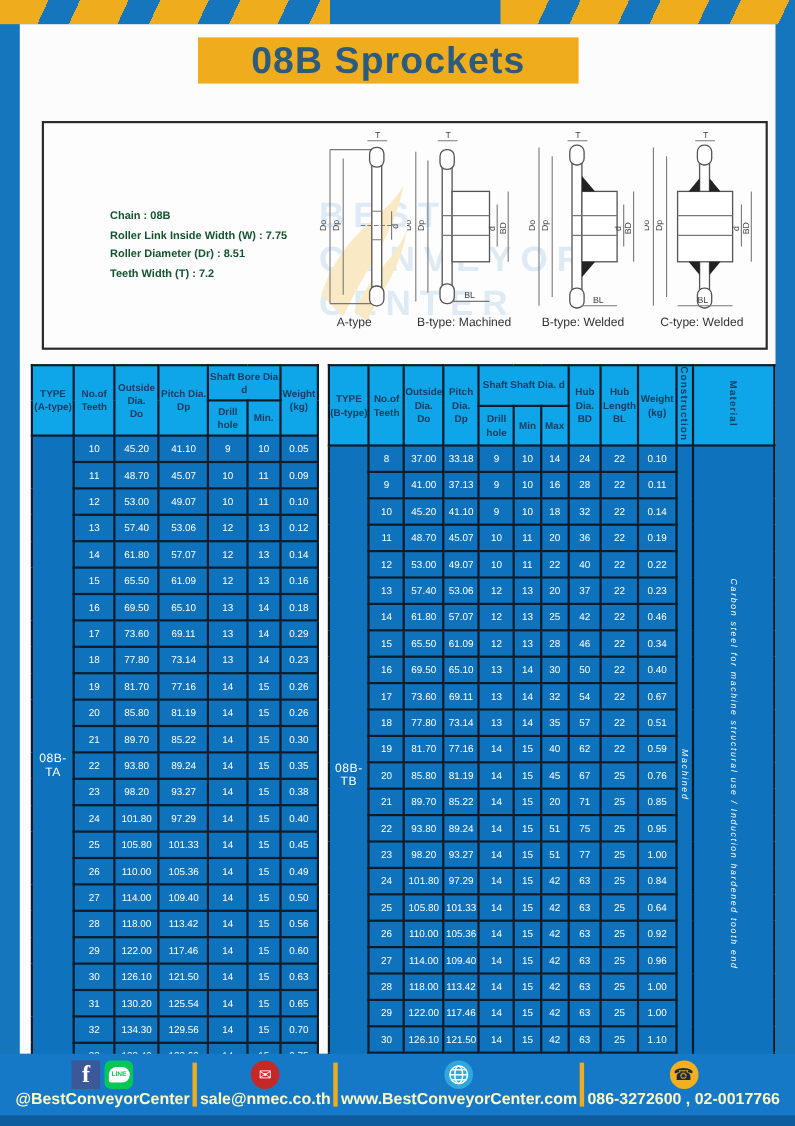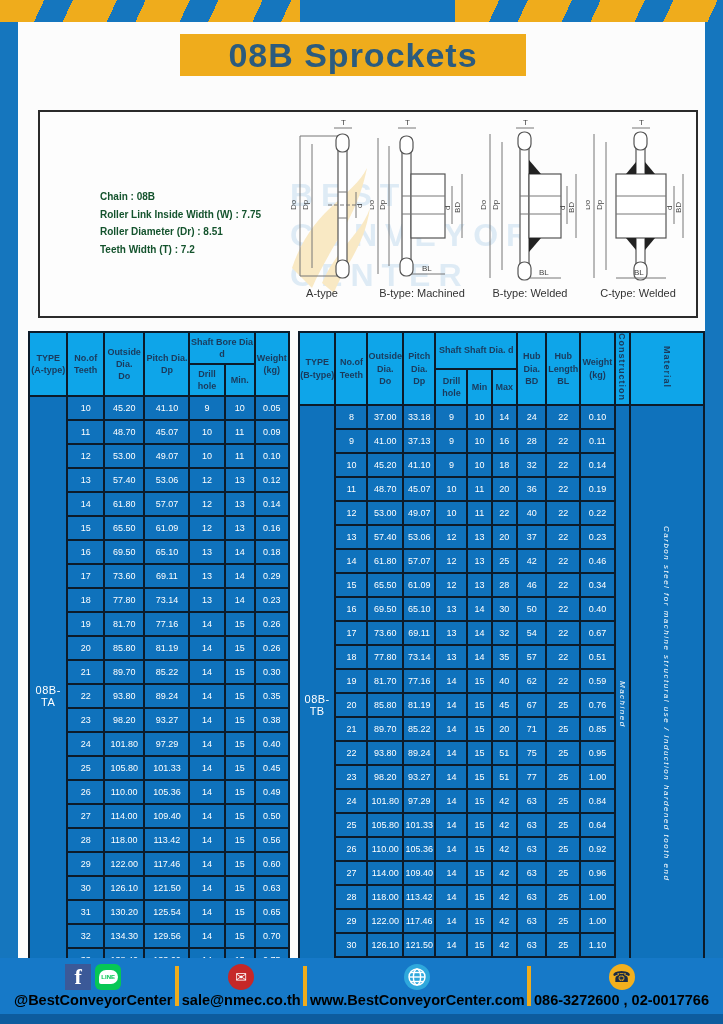--- a/index.html
+++ b/index.html
@@ -46,21 +46,21 @@
   .spec-table td.type-cell{font-size:11px;letter-spacing:.5px;}
   th.vhead span,td.vcell span{writing-mode:vertical-rl;display:inline-block;}
   th.vhead span{letter-spacing:1px;}
   td.vcell{font-style:italic;font-size:8px;}
   td.vcell span{letter-spacing:1.5px;max-height:540px;}
 
   
   #footer{position:absolute;left:0;top:958px;width:723px;height:56px;background:#1679C8;display:flex;align-items:center;justify-content:space-between;padding:0 14px;box-sizing:border-box;}
   .fsec{display:flex;flex-direction:column;align-items:center;justify-content:center;gap:2px;}
   .icon-row{display:flex;gap:4px;align-items:center;}
-  .ftext{color:#000000;font-weight:bold;font-size:14.5px;white-space:nowrap;}
+  .ftext{color:#fef9c3;font-weight:bold;font-size:14.5px;white-space:nowrap;}
   .fsep{width:4px;height:40px;background:#EFAC1C;}
   .ic{width:26px;height:26px;display:flex;align-items:center;justify-content:center;box-sizing:border-box;}
   .ic-fb{background:#3B5998;color:#fff;font-size:22px;font-weight:bold;font-family:"Liberation Serif",serif;}
   .ic-line{background:#06C755;border-radius:6px;}
   .line-bubble{background:#fff;border-radius:7px 7px 7px 2px;width:19px;height:14px;display:flex;align-items:center;justify-content:center;color:#06C755;font-size:6px;font-weight:bold;}
   .ic-mail{background:#C62828;border-radius:50%;color:#fff;font-size:14px;}
   .ic-globe{background:#2FA8DC;border-radius:50%;}
   .ic-phone{background:#F2B01E;border-radius:50%;color:#1B2A44;font-size:15px;}
   #bottomstrip{position:absolute;left:0;top:1014px;width:723px;height:10px;background:#0D5C9E;}
 </style>

